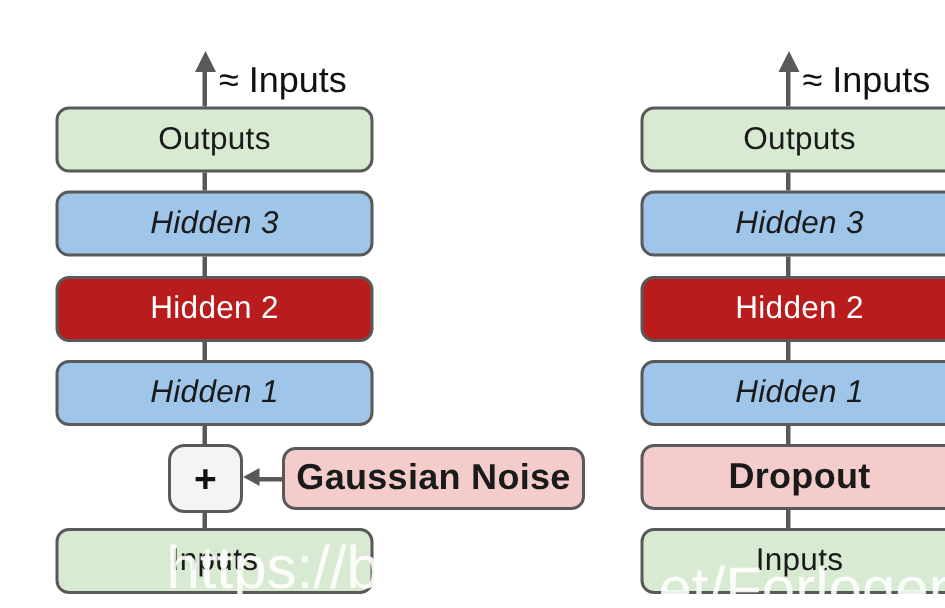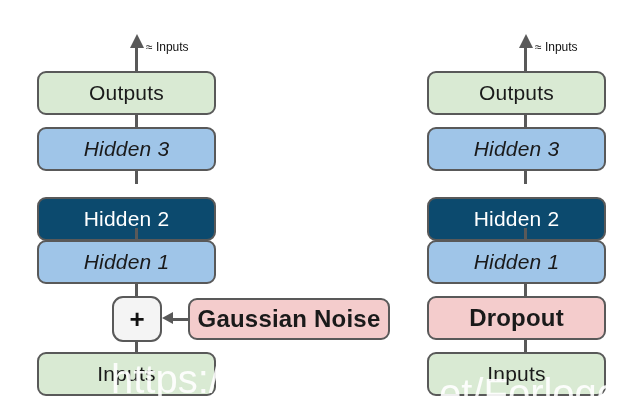--- a/index.html
+++ b/index.html
@@ -5,50 +5,50 @@
   html,body{margin:0;padding:0;background:#ffffff;}
   .figure{
     position:relative;
     width:630px;height:405px;
     background:#ffffff;
     font-family:"Liberation Sans", sans-serif;
     overflow:hidden;
   }
   .box{
     position:absolute;
-    width:179px;height:44px;
+    width:212px;height:44px;
     border:2.5px solid #595959;
     border-radius:9px;
     box-sizing:border-box;
     display:flex;align-items:center;justify-content:center;
     font-size:21px;color:#1a1a1a;
     letter-spacing:0.2px;
   }
   .green{background:#d9ead3;}
   .blue{background:#9fc5e8;font-style:italic;}
-  .red{background:#0c4a6e;color:#ffffff;margin-top:13px;}
+  .red{background:#b91c1c;color:#ffffff;}
   .pink{background:#f4cccc;}
   .bold-label{font-weight:bold;font-size:24px;}
   .conn{position:absolute;width:3px;background:#595959;}
   .hconn{position:absolute;height:3px;background:#595959;}
   .arrow-up{
     position:absolute;width:0;height:0;
     border-left:7px solid transparent;
     border-right:7px solid transparent;
     border-bottom:14px solid #595959;
   }
   .arrow-left{
     position:absolute;width:0;height:0;
     border-top:6.5px solid transparent;
     border-bottom:6.5px solid transparent;
     border-right:11px solid #595959;
   }
   .approx{
     position:absolute;
-    font-size:12px;color:#111111;
+    font-size:24px;color:#111111;
     white-space:nowrap;
   }
   .plus-node{
     position:absolute;
     left:112px;top:296px;width:50px;height:46px;
     background:#f4f4f4;
     border:2.5px solid #595959;
     border-radius:11px;
     box-sizing:border-box;
     display:flex;align-items:center;justify-content:center;

